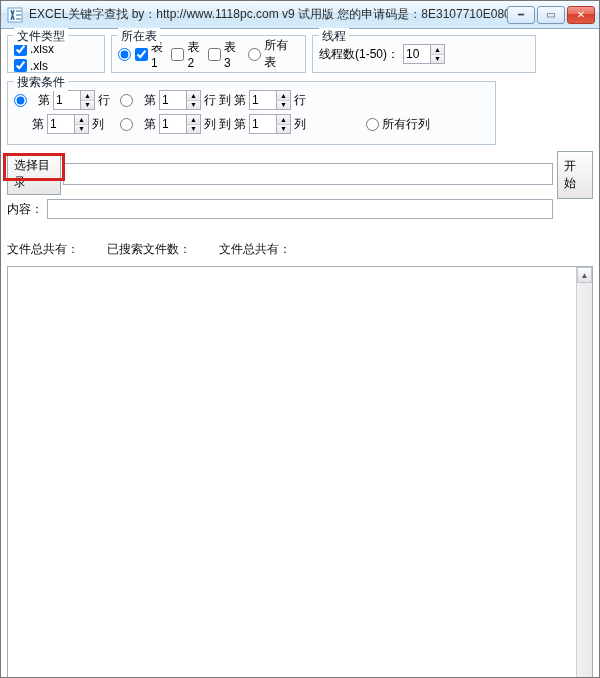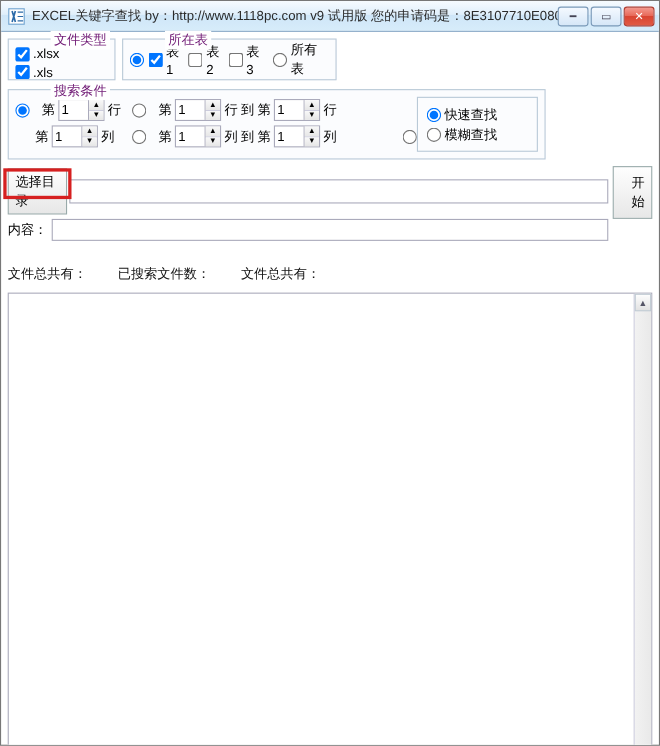--- a/index.html
+++ b/index.html
@@ -41,21 +41,21 @@
   .content { padding: 4px 6px; }
   .row { display: flex; gap: 6px; }
   
   .group {
     border: 1px solid #b9c9d7; padding: 6px 6px 6px 6px;
     position: relative; background: #fbfcfe;
     margin-top: 2px;
   }
   .group-legend {
     position: absolute; top: -8px; left: 6px;
-    background: #fff; padding: 0 3px; font-size: 12px; color: #701a75; margin-left: 32px;
+    background: #fff; padding: 0 3px; font-size: 12px; color: #0f172a;
   }
   
   .chk, .rad { display: inline-flex; align-items: center; gap: 3px; margin-right: 8px; }
   .chk input, .rad input { margin: 0; }
   
   .spin {
     display: inline-flex; align-items: stretch; height: 20px;
     border: 1px solid #aab; background: #fff;
     width: 42px;
   }
@@ -159,20 +159,31 @@
       <label class="chk">
           <input type="checkbox" style="">
           <span>表3</span>
         </label>
       <label class="rad" style="margin-left:4px;">
           <input type="radio" style="">
           <span>所有表</span>
         </label>
     </div>
 
+    <div class="group g-threads">
+      <div class="group-legend">线程</div>
+      <span>线程数(1-50)：</span>
+      <div class="spin">
+        <div class="val">10</div>
+        <div class="btns">
+            <div>▲</div>
+            <div>▼</div>
+          </div>
+      </div>
+    </div>
   </div>
 
   <div class="group g-search" style="position:relative;">
     <div class="group-legend">搜索条件</div>
 
     <div class="sr-row">
       <div class="col-a">
         <label class="rad">
             <input type="radio" checked="" style="">
           </label>
@@ -251,44 +262,34 @@
         <span>列</span>
       </div>
       <div class="col-c">
         <label class="rad">
             <input type="radio" style="">
             <span>所有行列</span>
           </label>
       </div>
     </div>
 
-    <div class="right-opts">
-      <label class="rad">
-          <input type="radio" checked="" style="">
-          <span>快速查找</span>
-        </label>
-      <label class="rad">
-          <input type="radio" style="">
-          <span>模糊查找</span>
-        </label>
-    </div>
   </div>
 
   <div class="combined-block" style="position:relative;">
     <div class="left-stack">
       <div class="dir-row">
         <div class="btn dir-btn">选择目录</div>
         <div class="dir-input"></div>
       </div>
       <div class="content-row">
         <span>内容：</span>
         <div class="content-input"></div>
       </div>
     </div>
-    <div style="display:flex; gap:2px; margin-left:4px;text-align:right;">
+    <div style="display:flex; gap:2px; margin-left:4px;">
       <div class="btn big-btn">开始</div>
     </div>
     <div class="highlight-box" style="left:-4px; top:2px; width:62px; height:28px;"></div>
   </div>
 
   <div class="status-row">
     <span>文件总共有：</span>
     <span>已搜索文件数：</span>
     <span>文件总共有：</span>
   </div>

